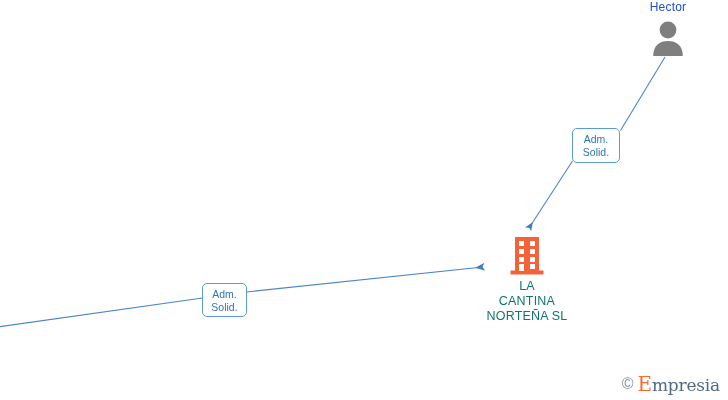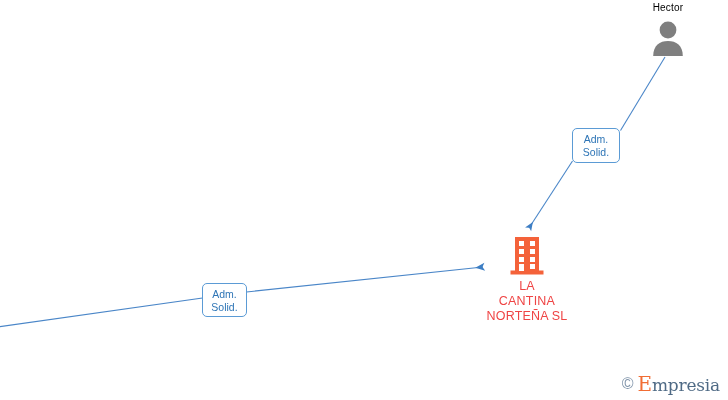--- a/index.html
+++ b/index.html
@@ -36,37 +36,37 @@
   .company-icon {
     width: 36px;
     height: 40px;
     margin: 0 auto;
     display: block;
   }
   .company-label {
     margin-top: 3px;
     font-size: 12.5px;
     line-height: 15px;
-    color: #ef4444;
+    color: #0f766e;
     letter-spacing: 0.2px;
     white-space: pre-line;
   }
 
   
   .person-node {
     position: absolute;
     left: 622px;
     top: 0px;
     width: 92px;
     text-align: center;
   }
   .person-label {
-    font-size: 10px;
+    font-size: 12px;
     line-height: 15px;
-    color: #000000;
+    color: #1d4ed8;
     letter-spacing: 0.2px;
   }
   .person-icon {
     display: block;
     margin: 5px auto 0;
     width: 34px;
     height: 36px;
   }
 
   

